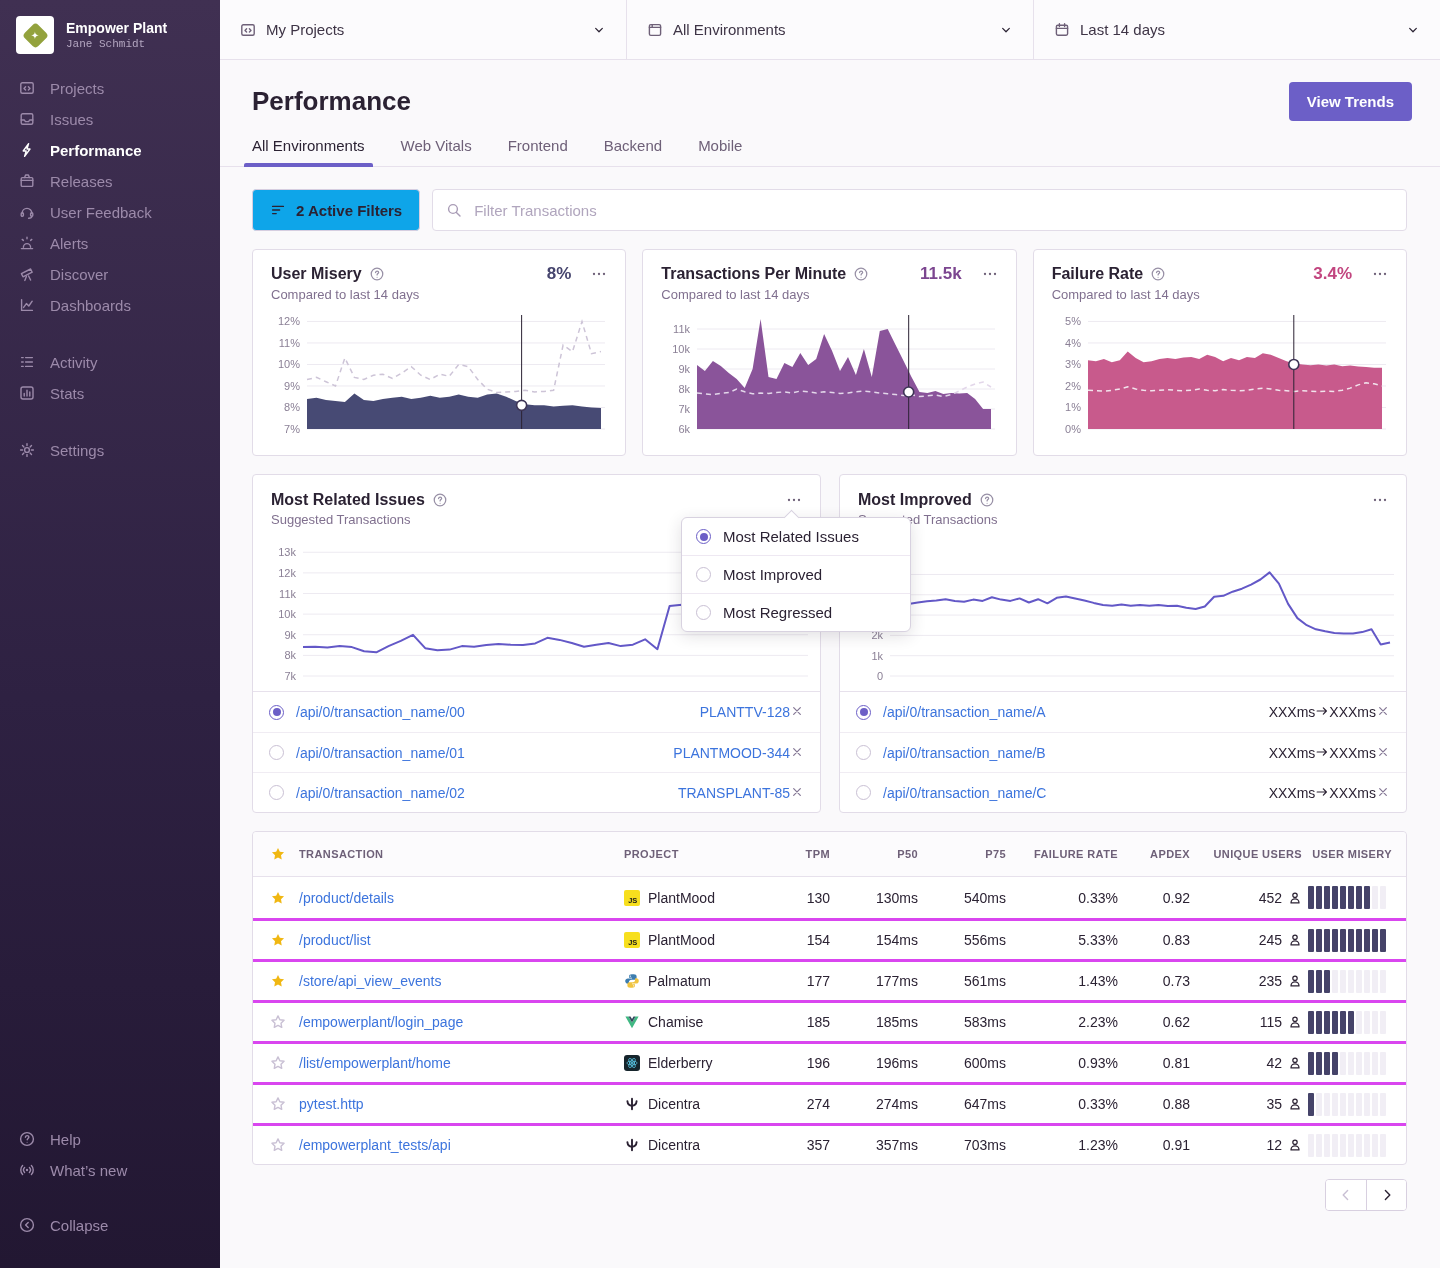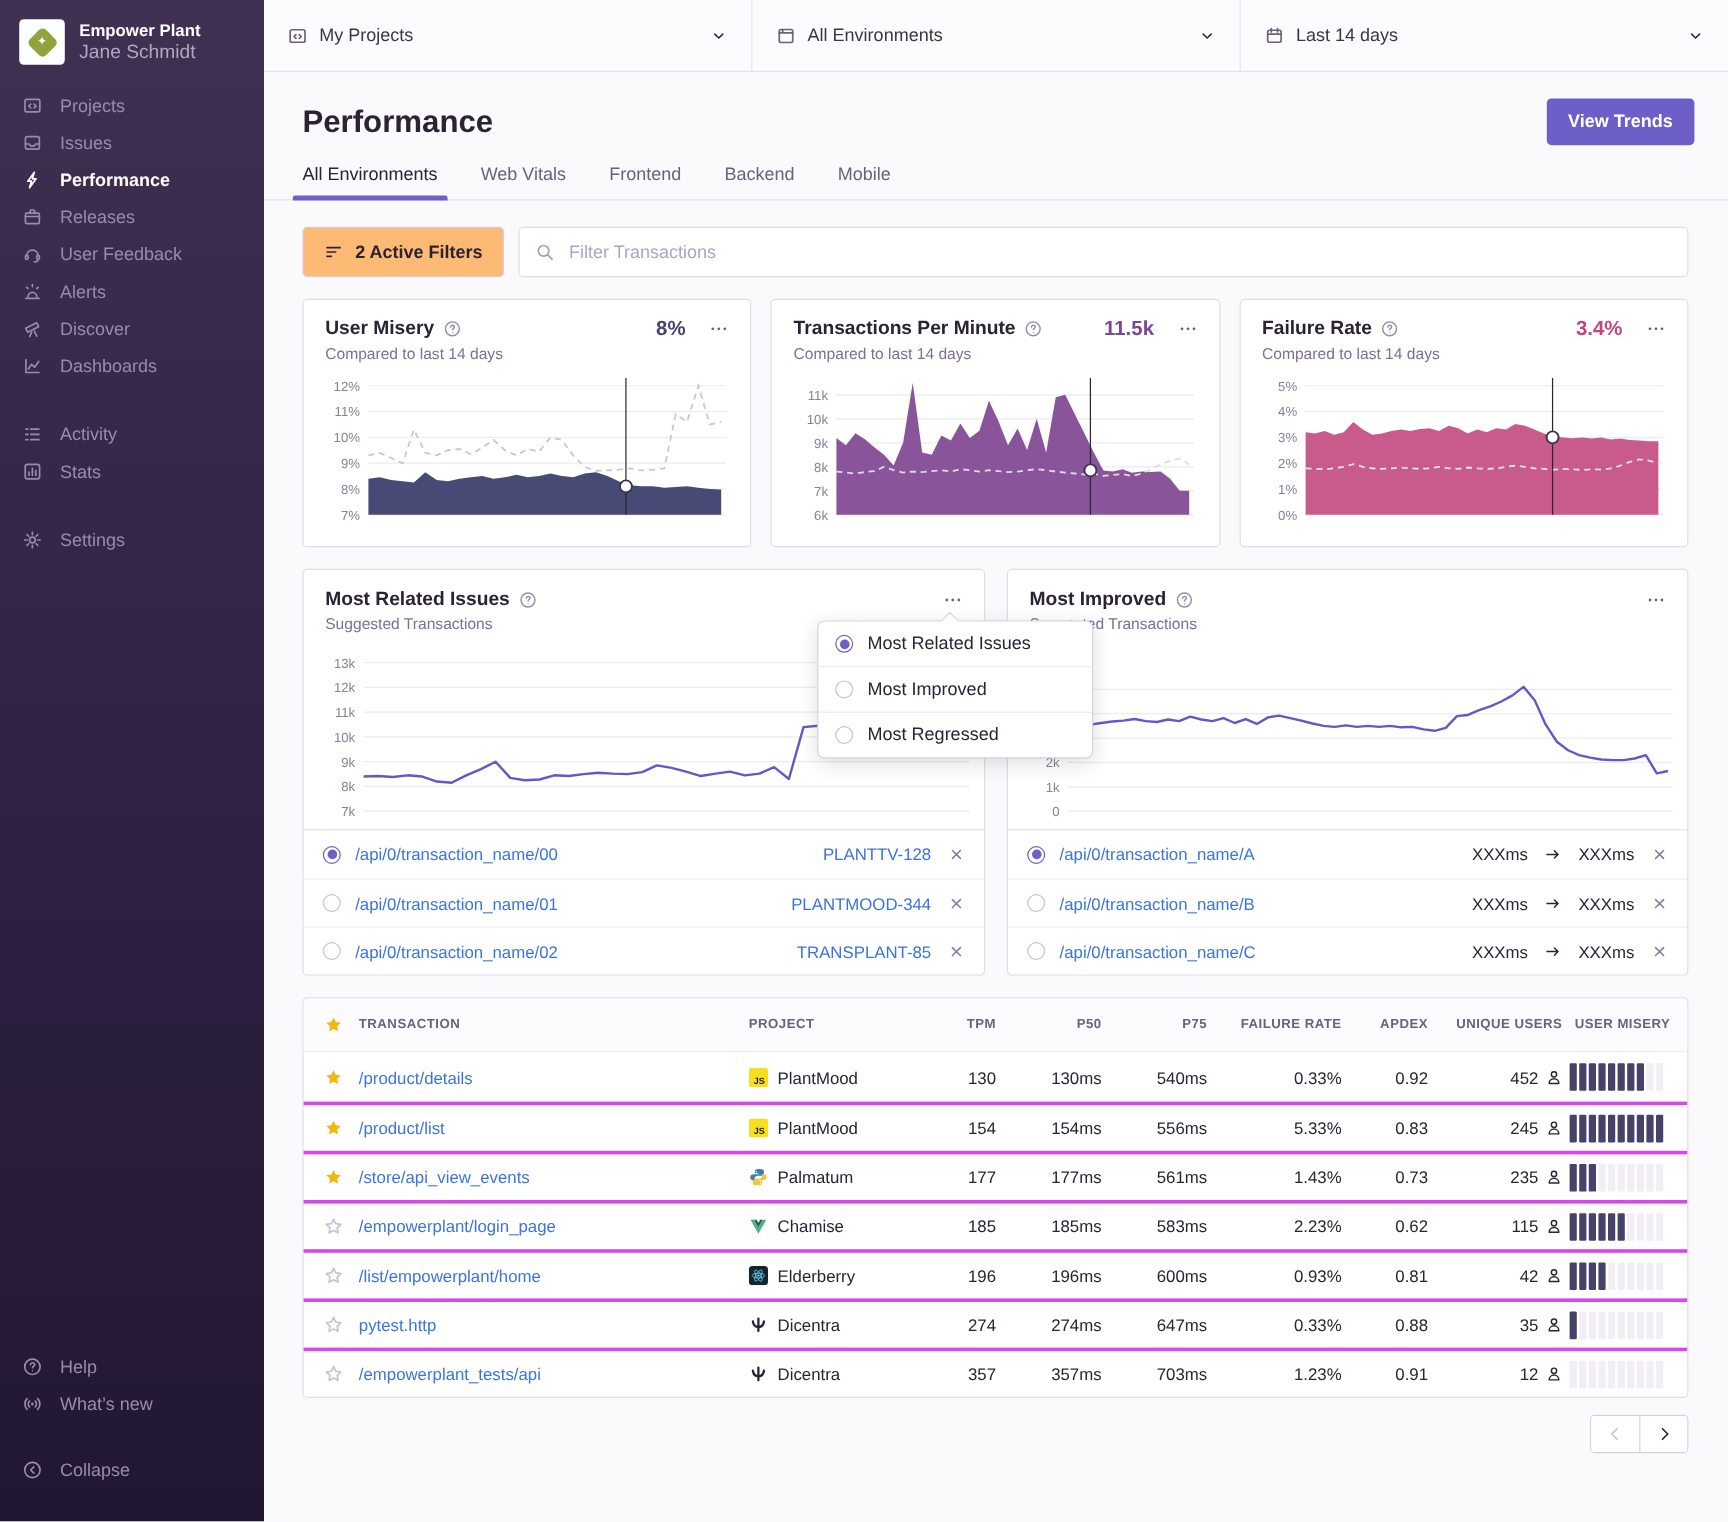--- a/index.html
+++ b/index.html
@@ -18,21 +18,21 @@
   .sidebar {
     width:220px; min-width:220px; height:100%;
     background:linear-gradient(180deg,#403052 0%,#2e2142 55%,#221732 100%);
     color:#9c8aaa; display:flex; flex-direction:column; padding:16px 0 20px;
   }
   .org-row { display:flex; align-items:center; gap:12px; padding:0 16px 26px; cursor:pointer; }
   .org-logo { width:38px; height:38px; background:#fff; border-radius:4px; display:grid; place-items:center; }
   .org-diamond { width:19px; height:19px; background:#93a23d; border-radius:4px; transform:rotate(45deg); display:grid; place-items:center; }
   .org-diamond span { transform:rotate(-45deg); color:#fff; font-size:10px; line-height:1; }
   .org-name { color:#fff; font-weight:700; font-size:14px; line-height:1.25; }
-  .org-user { color:#b3a6c0; font-size:16px; }
+  .org-user { color:#b3a6c0; font-size:11px;font-family:Liberation Mono, monospace; }
   .nav-section { margin-bottom:26px; display:flex; flex-direction:column; }
   .nav-item { display:flex; align-items:flex-start; gap:15px; height:31px; padding:0 16px 0 19px; font-size:15px; color:#9c8aaa; cursor:pointer; }
   .nav-item.active { color:#fff; font-weight:700; }
   .sidebar-footer { margin-top:auto; display:flex; flex-direction:column; }
   .sidebar-footer .nav-item.collapse { margin-top:24px; }
 
   
   .main { flex:1; display:flex; flex-direction:column; min-width:0; }
   .topbar { height:60px; background:#fcfbfd; border-bottom:1px solid #e7e1ec; display:flex; }
   .tb-item { flex:1; display:flex; align-items:center; gap:10px; padding:0 20px; font-size:15px; color:#3e3446; border-left:1px solid #e7e1ec; cursor:pointer;justify-content:flex-end; }
@@ -44,21 +44,21 @@
   .page-title { font-size:26px; font-weight:700; color:#2b2233; }
   .view-trends { margin-left:auto; background:#6c5fc7; color:#fff; border:none; border-radius:4px; font-family:inherit; font-size:15px; font-weight:700; padding:11px 18px; cursor:pointer; }
   .tabs { display:flex; gap:36px; padding:0 32px; margin-top:16px; border-bottom:1px solid #e7e1ec; }
   .tab { position:relative; padding-bottom:12px; font-size:15px; color:#6e6078; cursor:pointer; }
   .tab.active { color:#2b2233; }
   .tab.active::after { content:''; position:absolute; left:-8px; right:-8px; bottom:-1px; height:4px; border-radius:2px 2px 0 0; background:#6c5fc7; }
 
   .content { padding:22px 33px 0 32px; }
 
   .filter-row { display:flex; gap:12px; margin-bottom:18px; }
-  .filter-btn { display:flex; align-items:center; gap:10px; background:#fdba74; border:1px solid #d6cee0; border-radius:4px; height:42px; padding:0 17px; font-size:15px; font-weight:700; color:#2b2233; cursor:pointer; }
+  .filter-btn { display:flex; align-items:center; gap:10px; background:#0ea5e9; border:1px solid #d6cee0; border-radius:4px; height:42px; padding:0 17px; font-size:15px; font-weight:700; color:#2b2233; cursor:pointer; }
   .search-box { flex:1; display:flex; align-items:center; gap:10px; background:#fff; border:1px solid #e2dce8; border-radius:4px; height:42px; padding:0 13px; color:#a99cb6; }
   .search-box input { flex:1; border:none; outline:none; font-family:inherit; font-size:15px; color:#2b2233; background:transparent; }
   .search-box input::placeholder { color:#b0a5bd; }
 
   .card { background:#fff; border:1px solid #e2dce8; border-radius:4px; }
   .cards-3 { display:grid; grid-template-columns:1fr 1fr 1fr; gap:16px; margin-bottom:18px; }
   .mini-card { height:207px; padding:14px 18px; }
   .card-head { display:flex; align-items:center; gap:8px; }
   .card-title { font-size:16px; font-weight:600; color:#2b2233; }
   .help { color:#978fa5; cursor:pointer; }
@@ -72,21 +72,21 @@
   .big-card { position:relative; }
   .big-head { padding:16px 18px 0; }
   .chart-big { height:142px; margin:12px 10px 10px 14px; }
   .trans-list { border-top:1px solid #e7e1ec; }
   .trans-row { display:flex; align-items:center; gap:12px; height:40px; padding:0 16px; font-size:14px; }
   .trans-row + .trans-row { border-top:1px solid #f0ecf3; }
   .radio { width:15px; height:15px; border-radius:50%; border:1px solid #c9c0d4; background:#fff; position:relative; flex:none; cursor:pointer; }
   .radio.sel { border-color:#6c5fc7; }
   .radio.sel::after { content:''; position:absolute; inset:2.5px; border-radius:50%; background:#6c5fc7; }
   .trans-link { color:#3c74dd; text-decoration:none; cursor:pointer; }
-  .row-right { margin-left:auto; display:flex; align-items:center; gap:14px; }
+  .row-right { margin-left:auto; display:flex; align-items:flex-start; }
   .issue-link { color:#3c74dd; cursor:pointer; }
   .ms-text, .arrow { color:#2b2233; }
   .x-btn { color:#847795; cursor:pointer; }
 
   .menu { position:absolute; top:42px; left:428px; width:230px; background:#fff; border:1px solid #d8d2e0; border-radius:6px; box-shadow:0 4px 16px rgba(43,34,51,.14); z-index:30; }
   .menu::before { content:''; position:absolute; top:-6px; left:104px; width:10px; height:10px; background:#fff; border-left:1px solid #d8d2e0; border-top:1px solid #d8d2e0; transform:rotate(45deg); }
   .menu-item { display:flex; align-items:center; gap:12px; padding:10px 14px; font-size:15px; color:#2b2233; cursor:pointer; }
   .menu-item + .menu-item { border-top:1px solid #eee8f2; }
 
   

